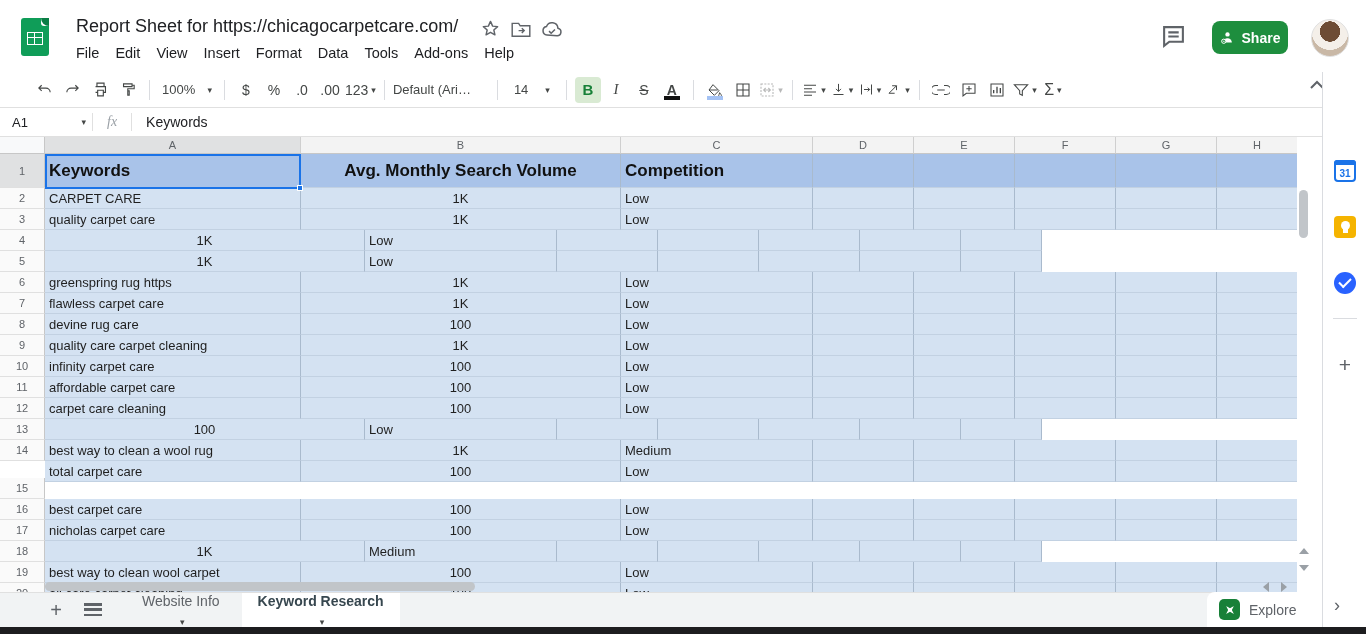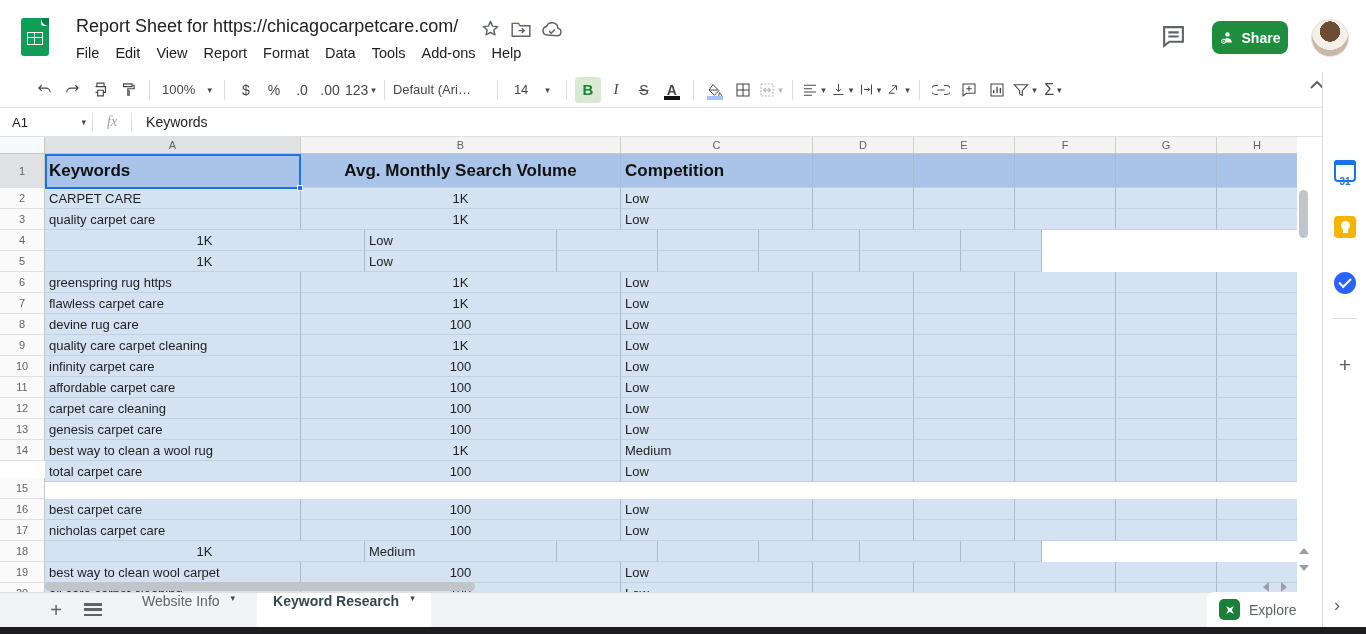--- a/index.html
+++ b/index.html
@@ -120,22 +120,22 @@
 
   
   #tabbar { position:absolute; left:0; top:592px; width:1322px; height:35px; background:#f1f3f4;
     border-top:1px solid #e0e0e0; display:flex; align-items:stretch; }
   #add-sheet { width:24px; margin-left:44px; align-self:center; text-align:center;
     font-size:20px; color:#5f6368; }
   #all-sheets { width:18px; height:14px; margin-left:16px; align-self:center; position:relative; }
   #all-sheets:before { content:""; position:absolute; inset:0;
     background:linear-gradient(#5f6368 0 2.5px, transparent 2.5px 5.5px, #5f6368 5.5px 8px,
       transparent 8px 11px, #5f6368 11px 13.5px, transparent 13.5px); }
-  .sheet-tab { display:flex; align-items:flex-start; gap:8px; padding:0 16px; font-size:14px;
-    color:#5f6368; margin-left:24px; }
+  .sheet-tab { display:flex; align-items:center; gap:8px; padding:0 16px; font-size:14px;
+    color:#5f6368; margin-left:24px;flex-direction:column; }
   .sheet-tab.active { background:#fff; color:#37474f; font-weight:bold; margin-left:6px; }
   #explore-area { position:absolute; left:1207px; top:592px; width:115px; height:35px; background:#fff;
     border-radius:8px 0 0 0; display:flex; align-items:center; gap:9px; padding-left:12px; }
   #explore-ic { width:21px; height:21px; border-radius:5px; background:var(--c-explore_green,#188038);
     position:relative; }
   #explore-ic:after { content:""; position:absolute; left:50%; top:50%; width:11px; height:11px;
     transform:translate(-50%,-50%) rotate(45deg); background:#fff;
     clip-path:polygon(50% 0,62% 38%,100% 50%,62% 62%,50% 100%,38% 62%,0 50%,38% 38%); }
   #explore-label { font-size:14px; color:#5f6368; }
   #taskbar-strip { position:absolute; left:0; top:627px; width:1366px; height:7px; background:#1d1d1f; }
@@ -163,21 +163,21 @@
   <span class="title-ic" style="left:541px;top:21px;">
     <svg width="22" height="16" viewBox="0 0 26 18">
         <path d="M7 16a5 5 0 01-.5-9.9A7 7 0 0120 8a4.5 4.5 0 01-1 8.9z" fill="none" stroke="#5f6368" stroke-width="1.8"></path>
         <path d="M9.5 11.5l2.5 2.5 4.5-4.5" stroke="#5f6368" stroke-width="1.8" fill="none"></path>
       </svg>
   </span>
   <nav id="menubar">
     <span class="menu-item">File</span>
     <span class="menu-item">Edit</span>
     <span class="menu-item">View</span>
-    <span class="menu-item">Report</span>
+    <span class="menu-item">Insert</span>
     <span class="menu-item">Format</span>
     <span class="menu-item">Data</span>
     <span class="menu-item">Tools</span>
     <span class="menu-item">Add-ons</span>
     <span class="menu-item">Help</span>
   </nav>
   <span id="comment-top">
     <svg width="25" height="25" viewBox="0 0 24 24">
         <path d="M3 3h18v14H8l-5 4z" fill="none" stroke="#5f6368" stroke-width="2"></path>
         <path d="M7 8h10M7 12h10" stroke="#5f6368" stroke-width="2"></path>
@@ -474,21 +474,20 @@
         <div class="cell center" style="width: 320px; height: 21px;">100</div>
         <div class="cell" style="width: 192px; height: 21px;">Low</div>
         <div class="cell" style="width: 101px; height: 21px;"></div>
         <div class="cell" style="width: 101px; height: 21px;"></div>
         <div class="cell" style="width: 101px; height: 21px;"></div>
         <div class="cell" style="width: 101px; height: 21px;"></div>
         <div class="cell" style="width: 81px; height: 21px;"></div>
       </div>
       <div class="grow">
         <div class="rowh" style="height: 21px;">13</div>
-        <div class="cell" style="width: 256px; height: 21px;">genesis carpet care</div>
         <div class="cell center" style="width: 320px; height: 21px;">100</div>
         <div class="cell" style="width: 192px; height: 21px;">Low</div>
         <div class="cell" style="width: 101px; height: 21px;"></div>
         <div class="cell" style="width: 101px; height: 21px;"></div>
         <div class="cell" style="width: 101px; height: 21px;"></div>
         <div class="cell" style="width: 101px; height: 21px;"></div>
         <div class="cell" style="width: 81px; height: 21px;"></div>
       </div>
       <div class="grow">
         <div class="rowh" style="height: 21px;">14</div>
@@ -573,21 +572,21 @@
 </div>
 <div id="vscroll-thumb"></div>
 <div class="varrow" id="v-up"></div>
 <div class="varrow" id="v-down"></div>
 <div class="harrow" id="h-left"></div>
 <div class="harrow" id="h-right"></div>
 <div id="hscroll-thumb"></div>
 
 <div id="sidepanel">
   <div class="side-ic" id="calendar-ic">
-      <span style="position:relative;top:10px;">31</span>
+      <span style="position:relative;top:2px;">31</span>
     </div>
   <div class="side-ic" id="keep-ic"></div>
   <div class="side-ic" id="tasks-ic"></div>
   <div id="side-divider"></div>
   <div id="addons-plus">+</div>
 </div>
 <span id="collapse-chevron">›</span>
 
 <div id="tabbar">
   <span id="add-sheet">+</span>

